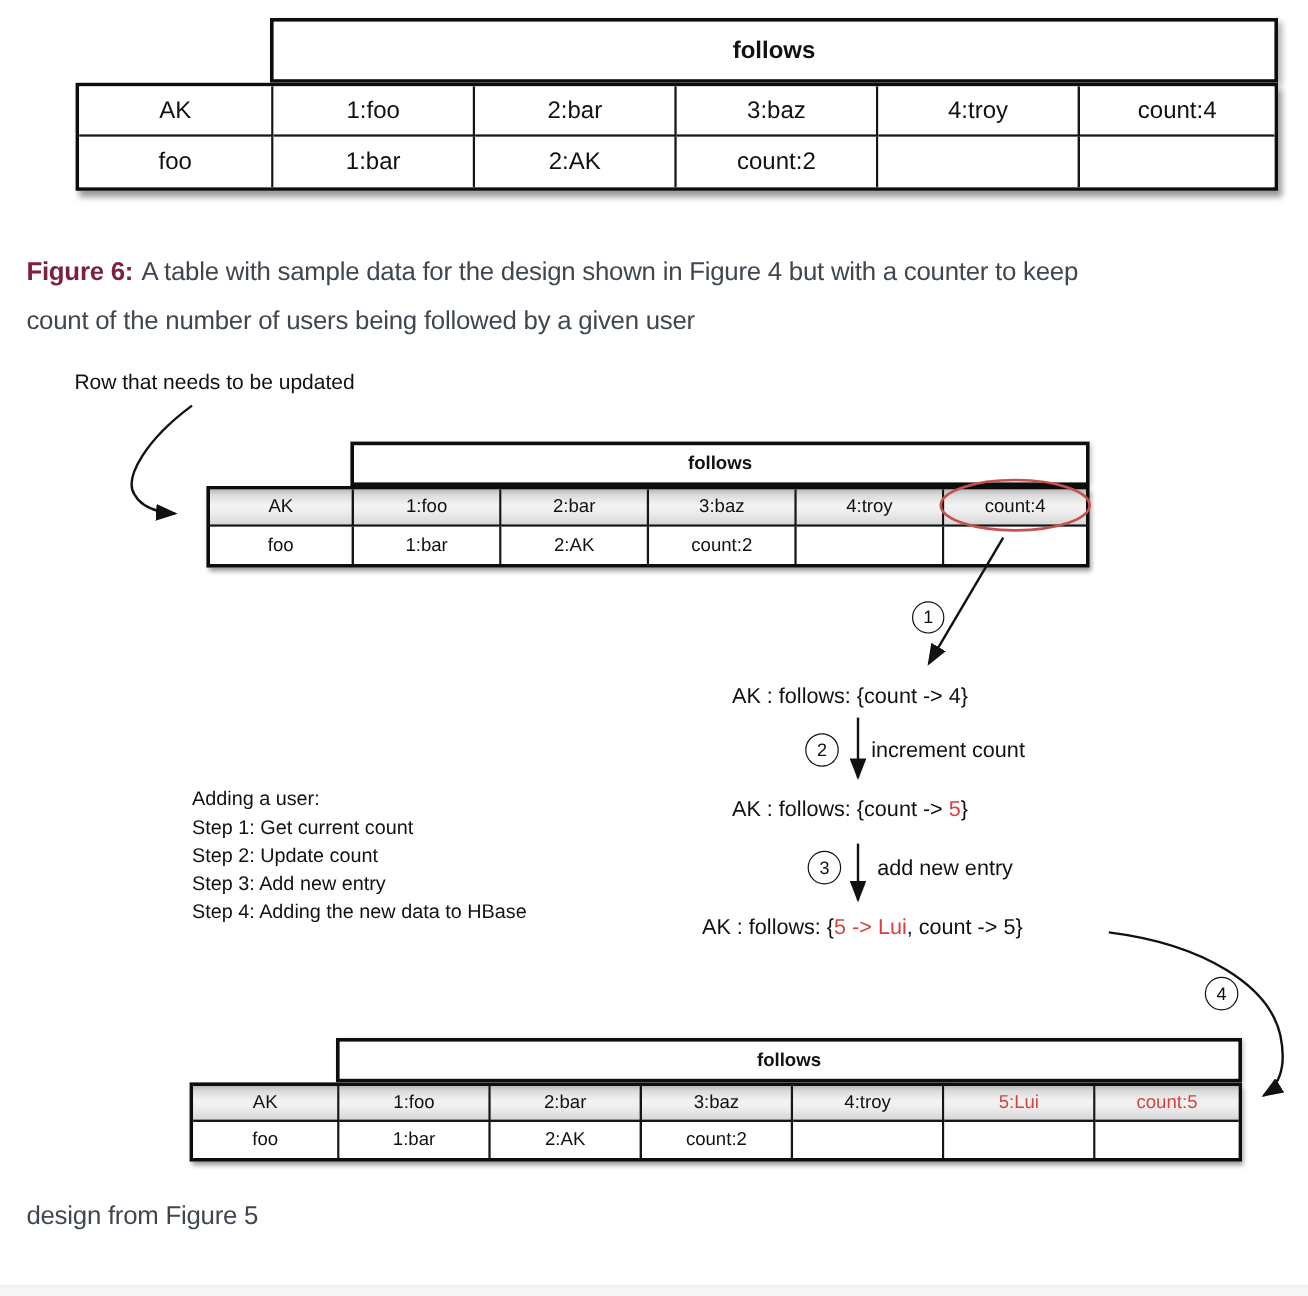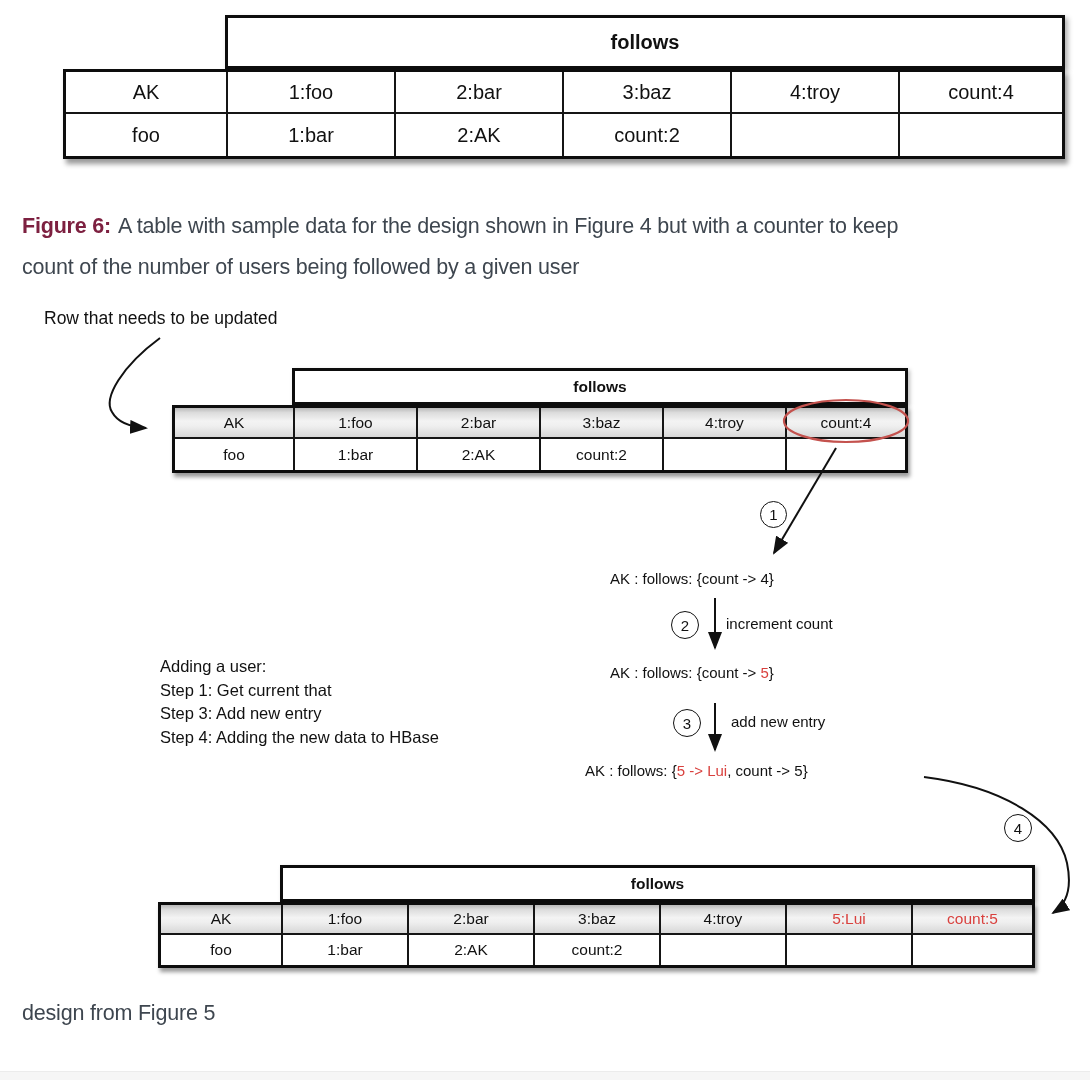--- a/index.html
+++ b/index.html
@@ -29,22 +29,22 @@
   #t3-body{left:158px;top:902px;width:877px;height:66px;font-size:15.5px;box-shadow:2px 4px 4px rgba(0,0,0,0.40);}
 
   
   .caption{position:absolute;left:22px;font-size:21.5px;line-height:41px;color:#3e464f;
            letter-spacing:-0.2px;white-space:nowrap;}
   .caption .figlabel{font-weight:bold;color:#7d2040;margin-right:7px;}
   #cap6{top:194px;margin-top:12px;}
   #cap7{top:993px;}
 
   
-  .dtext{position:absolute;font-size:15px;color:#111;white-space:nowrap;}
-  #annotation{left:44px;top:308px;font-size:17.5px;}
+  .dtext{position:absolute;font-size:18px;color:#111;white-space:nowrap;}
+  #annotation{left:62px;top:308px;font-size:17.5px;}
   #state1{left:610px;top:570px;}
   #state2{left:610px;top:664px;}
   #state3{left:585px;top:762px;}
   #edge2-label{left:726px;top:615px;}
   #edge3-label{left:731px;top:713px;}
   .redtxt{color:#d9413e;}
 
   #procedure{position:absolute;left:160px;top:655px;font-size:16.5px;line-height:23.5px;color:#111;}
   #procedure .ptitle{}
 
@@ -123,21 +123,22 @@
     <span>AK : follows: {</span><span class="redtxt">5 -&gt; Lui</span><span>, count -&gt; 5}</span>
   </div>
 
   <div id="badge1" class="badge">1</div>
   <div id="badge2" class="badge">2</div>
   <div id="badge3" class="badge">3</div>
   <div id="badge4" class="badge">4</div>
 
   <div id="procedure">
     <div class="ptitle">Adding a user:</div>
-    <div>Step 1: Get current that</div>
+    <div>Step 1: Get current count</div>
+    <div>Step 2: Update count</div>
     <div>Step 3: Add new entry</div>
     <div>Step 4: Adding the new data to HBase</div>
   </div>
 
   <div id="t3-header" class="tbl-header">
     <span>follows</span>
   </div>
   <div id="t3-body" class="tbl-body cols-7" style="grid-template-columns:122px 126px 126px 126px 126px 126px 1fr;">
       <div class="cell shaded">AK</div>
       <div class="cell shaded">1:foo</div>

